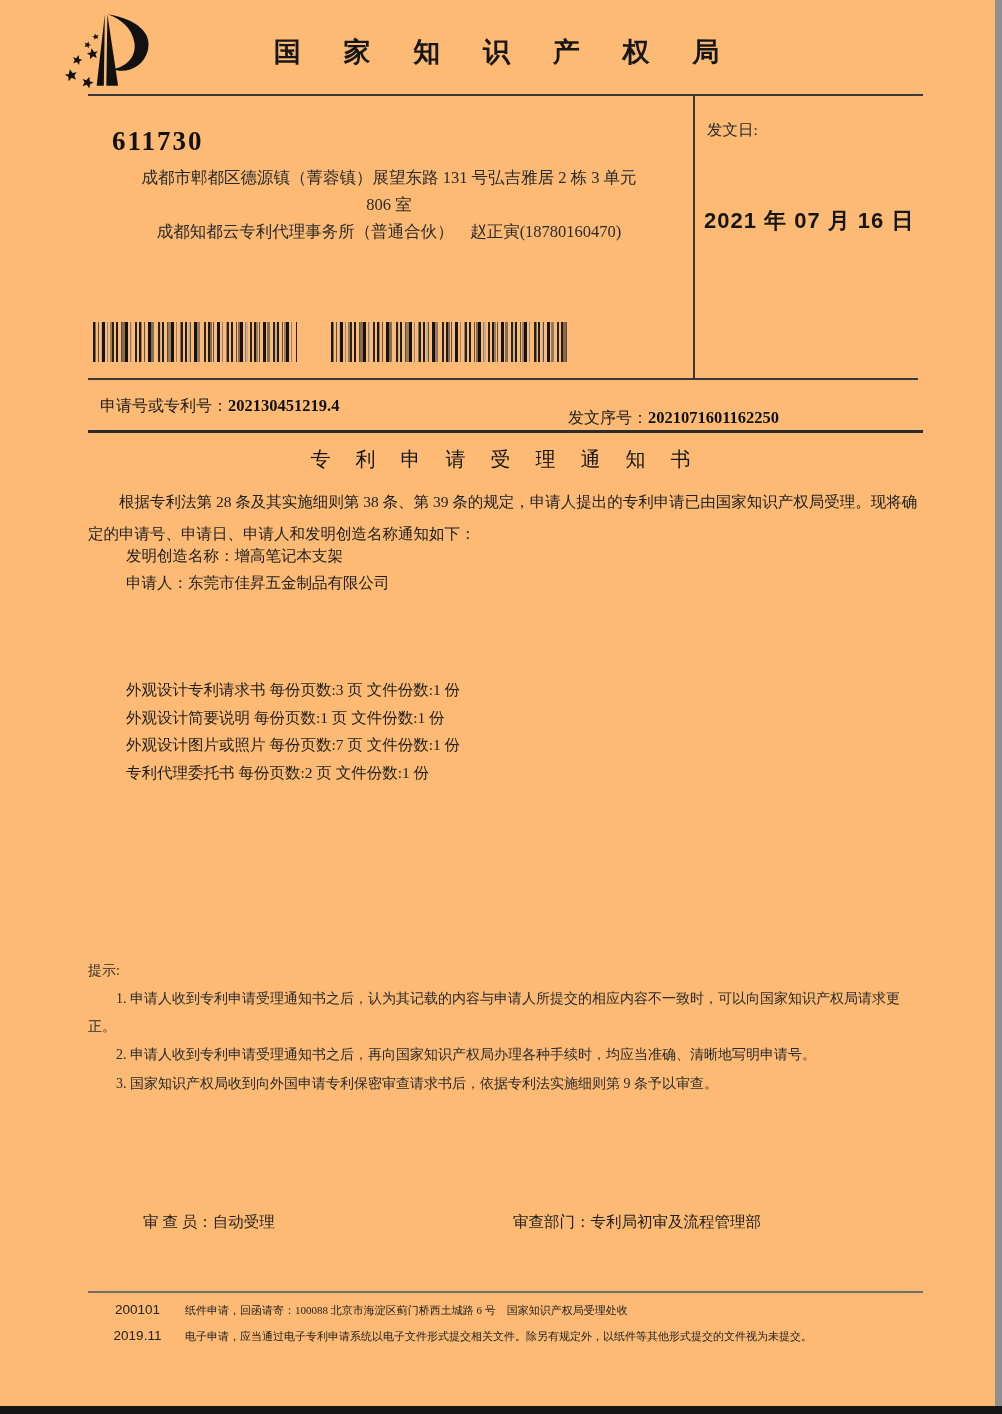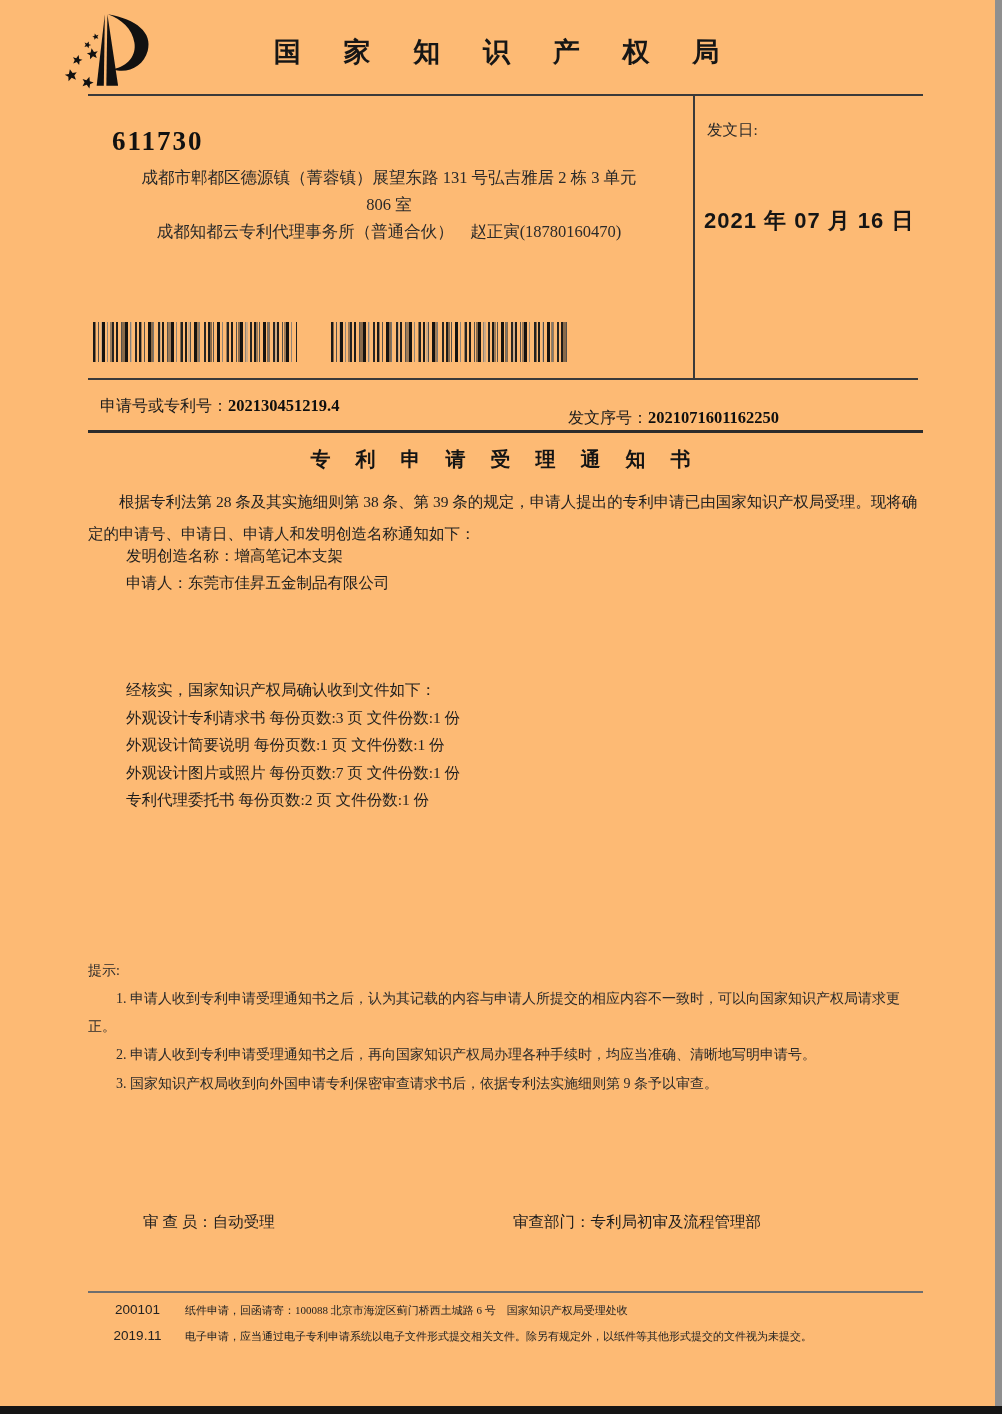--- a/index.html
+++ b/index.html
@@ -44,21 +44,21 @@
   .barcode-1{left:93px;width:204px;}
   .barcode-2{left:331px;width:239px;}
 
   
   .appnum-row{left:100px;top:396px;width:822px;font-size:16px;color:#1c1c1c;white-space:nowrap;}
   .appnum-right{position:absolute;left:438px;top:12px;margin-left:30px;}
   .num-bold{font-weight:700;font-size:16.5px;color:#0f0f0f;}
 
   
   .doc-title{left:88px;top:446px;width:835px;text-align:center;font-size:20px;
-    font-weight:700;letter-spacing:10px;white-space:nowrap;color:#141414;}
+    font-weight:400;letter-spacing:10px;white-space:nowrap;color:#141414;}
   .para1{left:88px;top:486px;width:833px;font-size:15.5px;line-height:32px;
     text-indent:2em;color:#222;}
   .fields{left:126px;top:542px;width:700px;font-size:15.5px;}
   .fields .row{height:27px;line-height:27px;}
   .confirm{left:126px;top:676px;width:700px;font-size:15.5px;}
   .confirm .row{height:27.5px;line-height:27.5px;}
 
   
   .tips{left:88px;top:958px;width:833px;font-size:14px;color:#2a2a2a;}
   .tips .tip-heading{line-height:26px;}
@@ -130,21 +130,20 @@
 
   <div class="abs doc-title">专 利 申 请 受 理 通 知 书</div>
   <div class="abs para1">根据专利法第 28 条及其实施细则第 38 条、第 39 条的规定，申请人提出的专利申请已由国家知识产权局受理。现将确定的申请号、申请日、申请人和发明创造名称通知如下：</div>
 
   <div class="abs fields">
     <div class="row"><span>发明创造名称：</span><span>增高笔记本支架</span></div>
     <div class="row"><span>申请人：</span><span>东莞市佳昇五金制品有限公司</span></div>
   </div>
 
   <div class="abs confirm">
-    <div class="row">经核实，国家知识产权局确认收到文件如下：</div>
     <div class="row">外观设计专利请求书  每份页数:3 页  文件份数:1 份</div>
     <div class="row">外观设计简要说明  每份页数:1 页  文件份数:1 份</div>
     <div class="row">外观设计图片或照片  每份页数:7 页  文件份数:1 份</div>
     <div class="row">专利代理委托书  每份页数:2 页  文件份数:1 份</div>
   </div>
 
   <div class="abs tips">
     <div class="tip-heading">提示:</div>
     <div class="tip-item">1. 申请人收到专利申请受理通知书之后，认为其记载的内容与申请人所提交的相应内容不一致时，可以向国家知识产权局请求更正。</div>
     <div class="tip-item">2. 申请人收到专利申请受理通知书之后，再向国家知识产权局办理各种手续时，均应当准确、清晰地写明申请号。</div>

